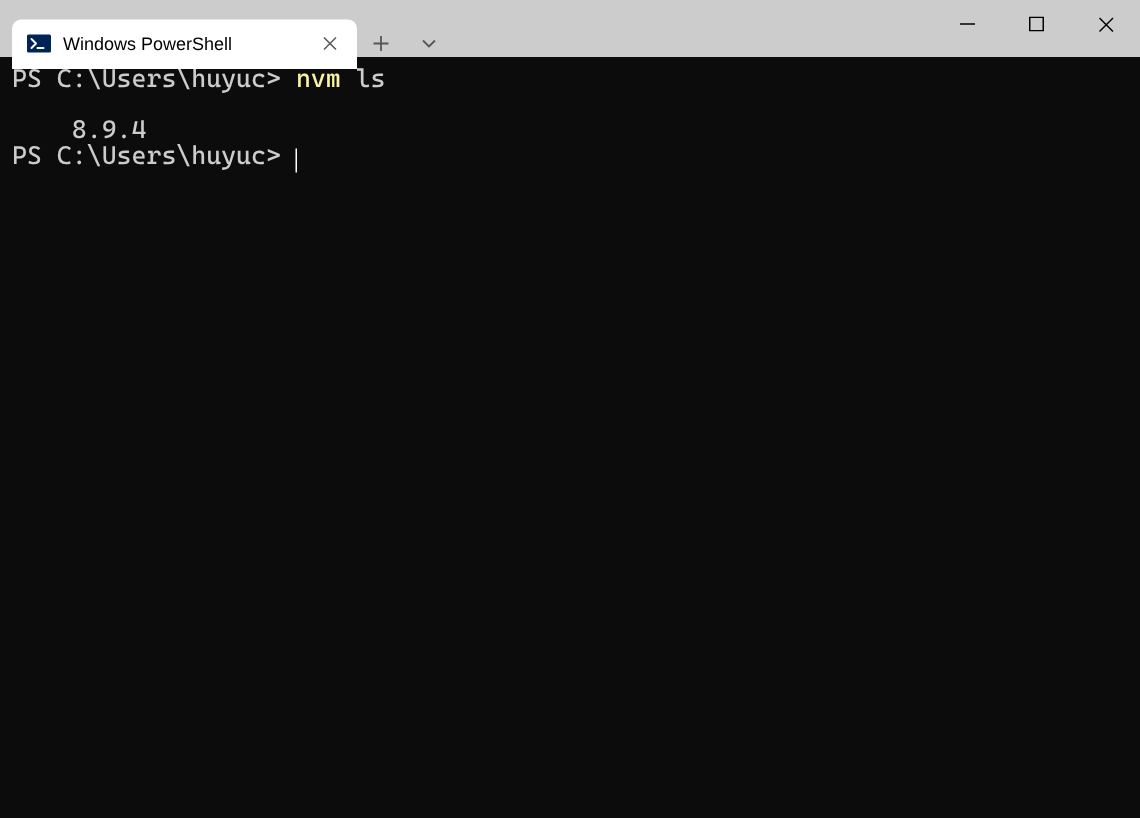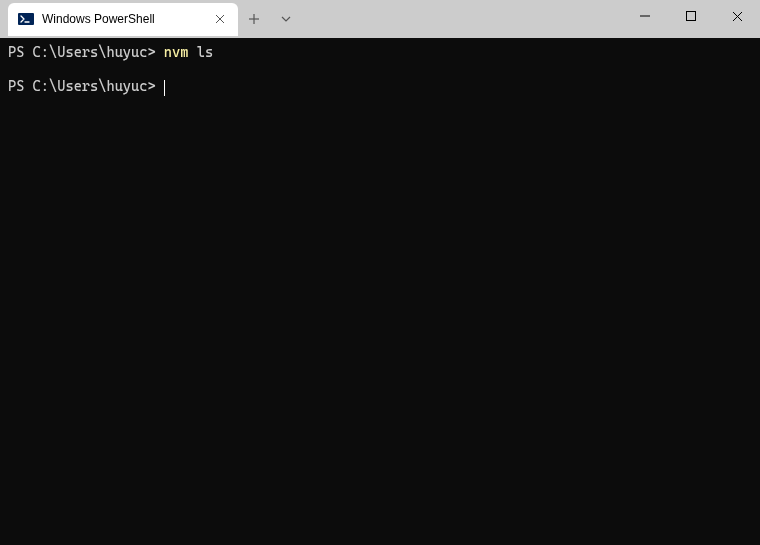--- a/index.html
+++ b/index.html
@@ -18,21 +18,21 @@
       height: 38px;
       background: #cccccc;
       display: flex;
       align-items: flex-start;
       justify-content: space-between;
     }
     .tab-area {
       display: flex;
       align-items: center;
       padding-left: 8px;
-      padding-top: 0;
+      padding-top: 10px;
     }
     .tab {
       display: flex;
       align-items: center;
       background: #ffffff;
       height: 33px;
       padding: 0 10px 0 10px;
       border-radius: 6px 6px 0 0;
       min-width: 230px;
       position: relative;
@@ -81,21 +81,21 @@
       width: 46px;
       height: 32px;
       display: flex;
       align-items: center;
       justify-content: center;
       cursor: pointer;
       color: #000;
     }
     .terminal-body {
       padding: 6px 8px;
-      font-size: 14px;
+      font-size: 17px;
       line-height: 17px;
       color: #cccccc;
       font-family: Consolas, 'Cascadia Mono', monospace;
     }
     .terminal-line {
       white-space: pre;
     }
     .prompt {
       color: #cccccc;
     }
@@ -168,14 +168,15 @@
         <line x1="1" y1="1" x2="10" y2="10" stroke="#000" stroke-width="1"></line>
         <line x1="10" y1="1" x2="1" y2="10" stroke="#000" stroke-width="1"></line>
       </svg>
     </div>
   </div>
 </div>
 
 <div class="terminal-body">
   <div class="terminal-line"><span class="prompt">PS C:\Users\huyuc&gt; </span><span class="cmd-highlight">nvm</span><span class="cmd-arg"> ls</span></div>
   <div class="blank-line"></div>
+  <div class="terminal-line">    8.9.4</div>
   <div class="terminal-line"><span class="prompt">PS C:\Users\huyuc&gt; </span><span class="cursor"></span></div>
 </div>
 
 </body></html>

